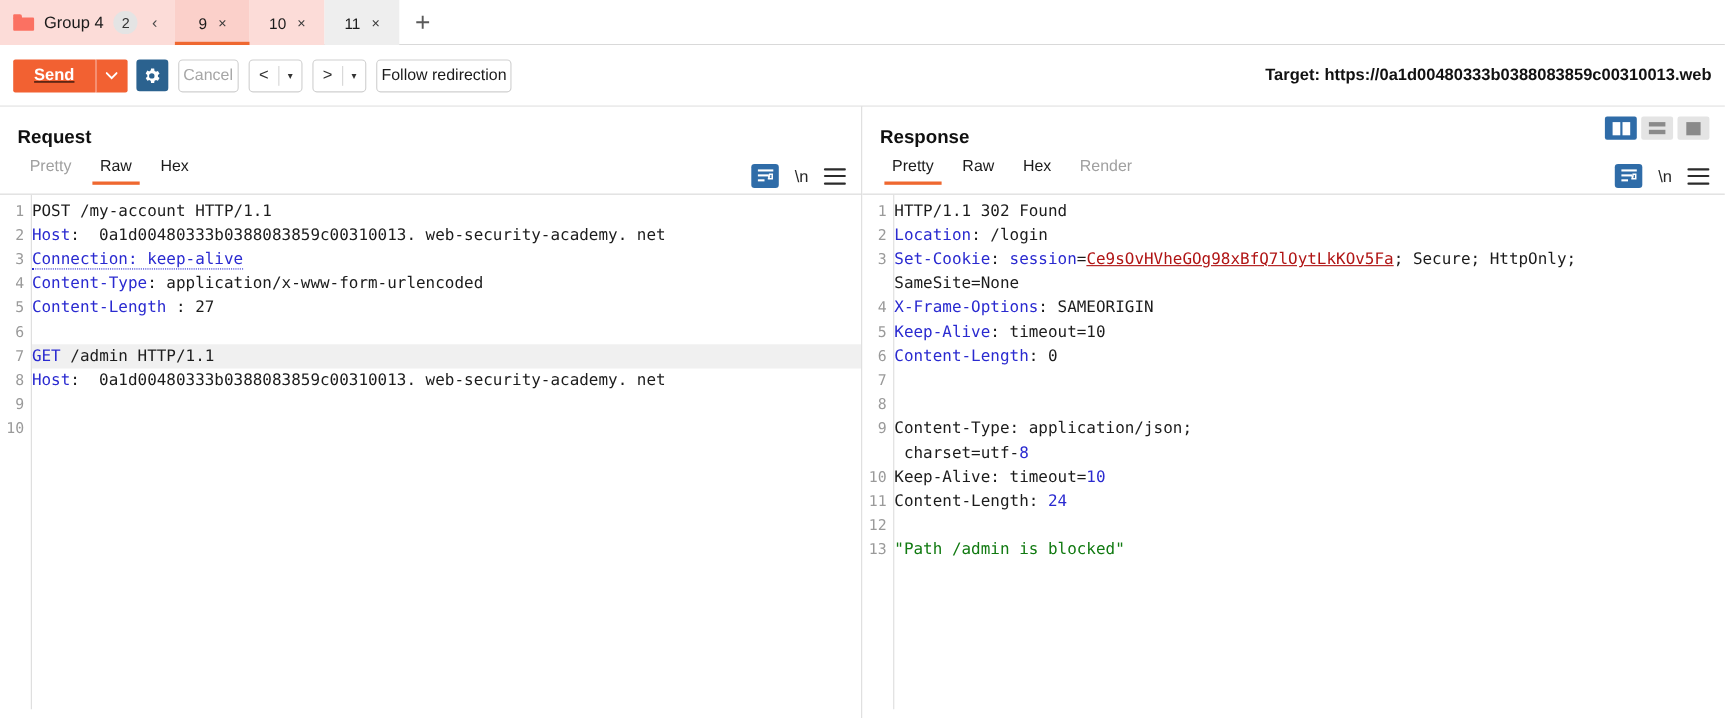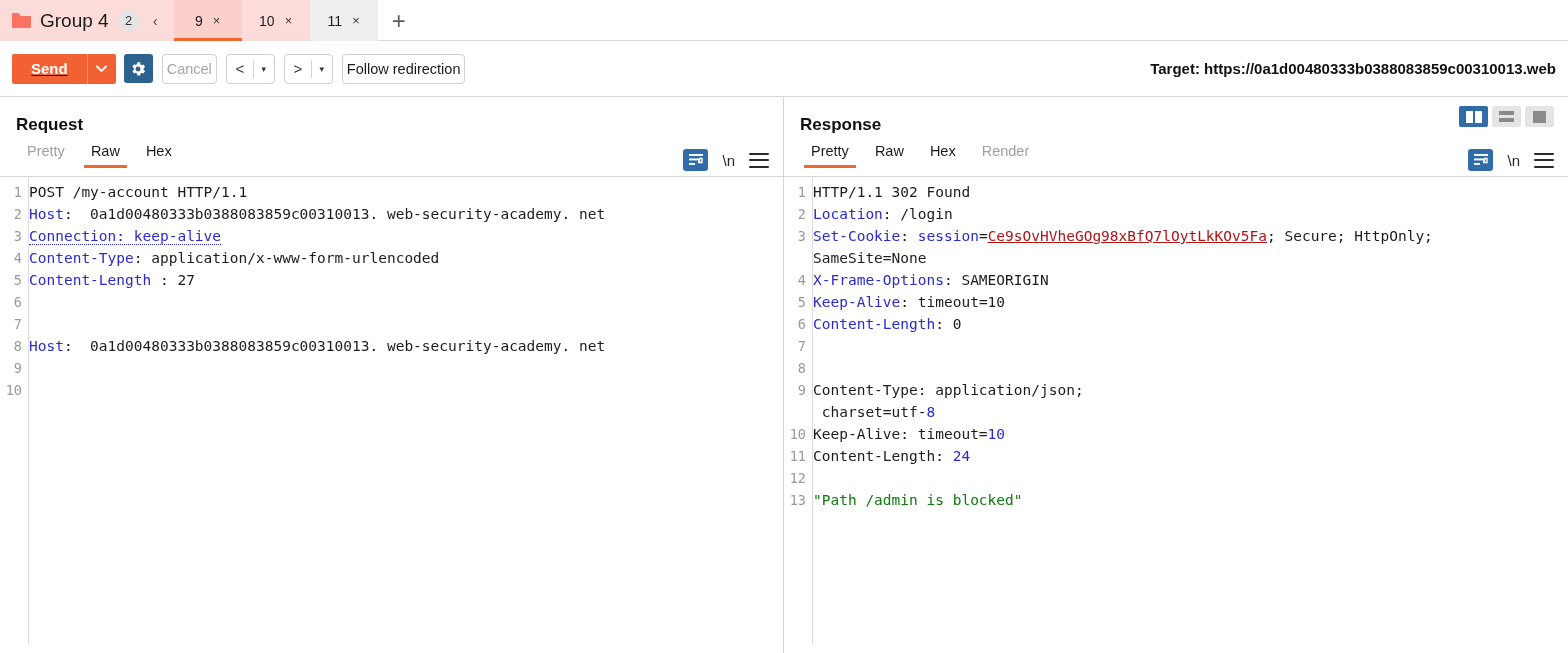--- a/index.html
+++ b/index.html
@@ -27,21 +27,21 @@
   .folder-icon { width: 19px; height: 15px; position: relative; flex: 0 0 auto; }
   .folder-icon .tab-top {
     position: absolute; left: 0; top: 0; width: 8px; height: 4px;
     background: #fb7162; border-radius: 1px 2px 0 0;
   }
   .folder-icon .body {
     position: absolute; left: 0; top: 3px; width: 19px; height: 12px;
     background: #fb7162; border-radius: 1px;
   }
   .group-name {
-    font-size: 19px; color: #1b1b1b; white-space: nowrap;
+    font-size: 15px; color: #1b1b1b; white-space: nowrap;
     font-family: "Liberation Sans", sans-serif;
   }
   .count-badge {
     background: #e4e4e4; color: #333;
     border-radius: 11px; min-width: 22px; height: 21px;
     display: flex; align-items: center; justify-content: center;
     font-size: 13px; padding: 0 7px;
   }
   .chev-left {
     color: #4a4a4a; font-size: 15px; padding: 0 6px 0 4px;
@@ -307,20 +307,21 @@
         <div class="code-line" style="top: 26px; height: 22px;"><span class="hdr">Host</span><span>:  0a1d00480333b0388083859c00310013. web-security-academy. net</span></div>
         <div class="gutter-line" style="top: 48px;">3</div>
         <div class="code-line" style="top: 48px; height: 22px;"><span class="hdr dotted">Connection: keep-alive</span></div>
         <div class="gutter-line" style="top: 70px;">4</div>
         <div class="code-line" style="top: 70px; height: 22px;"><span class="hdr">Content-Type</span><span>: application/x-www-form-urlencoded</span></div>
         <div class="gutter-line" style="top: 92px;">5</div>
         <div class="code-line" style="top: 92px; height: 22px;"><span class="hdr">Content-Length</span><span> : 27</span></div>
         <div class="gutter-line" style="top: 114px;">6</div>
         <div class="code-line" style="top: 114px; height: 22px;"></div>
         <div class="gutter-line" style="top: 136px;">7</div>
+        <div class="code-line hl" style="top: 136px; height: 22px;"><span class="hdr">GET</span><span> /admin HTTP/1.1</span></div>
         <div class="gutter-line" style="top: 158px;">8</div>
         <div class="code-line" style="top: 158px; height: 22px;"><span class="hdr">Host</span><span>:  0a1d00480333b0388083859c00310013. web-security-academy. net</span></div>
         <div class="gutter-line" style="top: 180px;">9</div>
         <div class="code-line" style="top: 180px; height: 22px;"></div>
         <div class="gutter-line" style="top: 202px;">10</div>
         <div class="code-line" style="top: 202px; height: 22px;"></div>
       </div>
   </div>
 
   <div class="pane-divider"></div>

